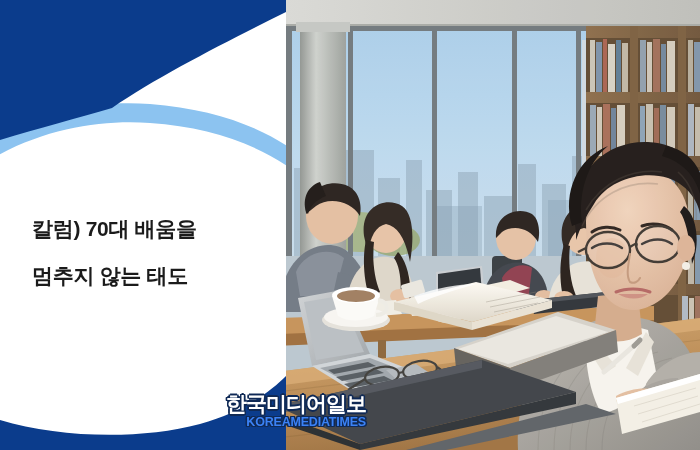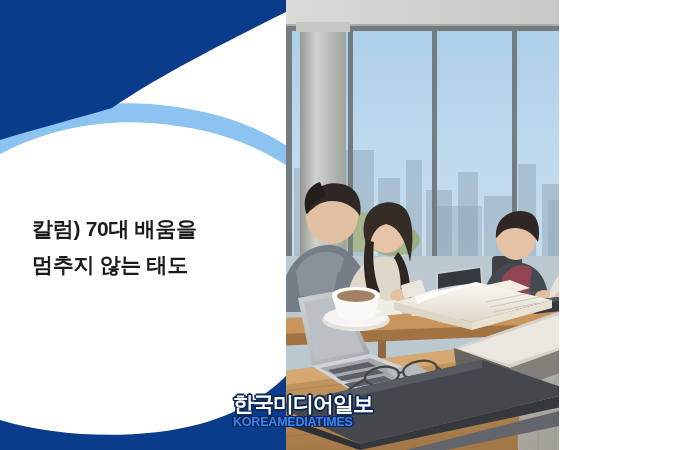--- a/index.html
+++ b/index.html
@@ -7,21 +7,21 @@
     margin: 0;
     padding: 0;
     background: #ffffff;
   }
   body {
     font-family: "Liberation Sans", "DejaVu Sans", sans-serif;
   }
 
   .card {
     position: relative;
-    width: 559px;
+    width: 700px;
     height: 450px;
     overflow: hidden;
     background: #ffffff;
   }
 
   
   .left-panel {
     position: absolute;
     left: 0;
     top: 0;
@@ -48,30 +48,30 @@
   }
   .headline-line {
     font-size: 21px;
     font-weight: 700;
     color: #1b1b1b;
     letter-spacing: -0.3px;
     line-height: 1.0;
     white-space: nowrap;
   }
   .headline-line + .headline-line {
-    margin-top: 15px;
+    margin-top: 26px;
   }
 
   
   .logo {
     position: absolute;
-    left: 233px;
+    left: 226px;
     top: 393px;
     z-index: 20;
-    text-align: left;
+    text-align: right;
     line-height: 1;
   }
   .logo-ko {
     font-size: 21px;
     font-weight: 700;
     color: #ffffff;
     letter-spacing: -1px;
     line-height: 1;
     text-shadow:
       -1.4px -1.4px 0 #102a56,

